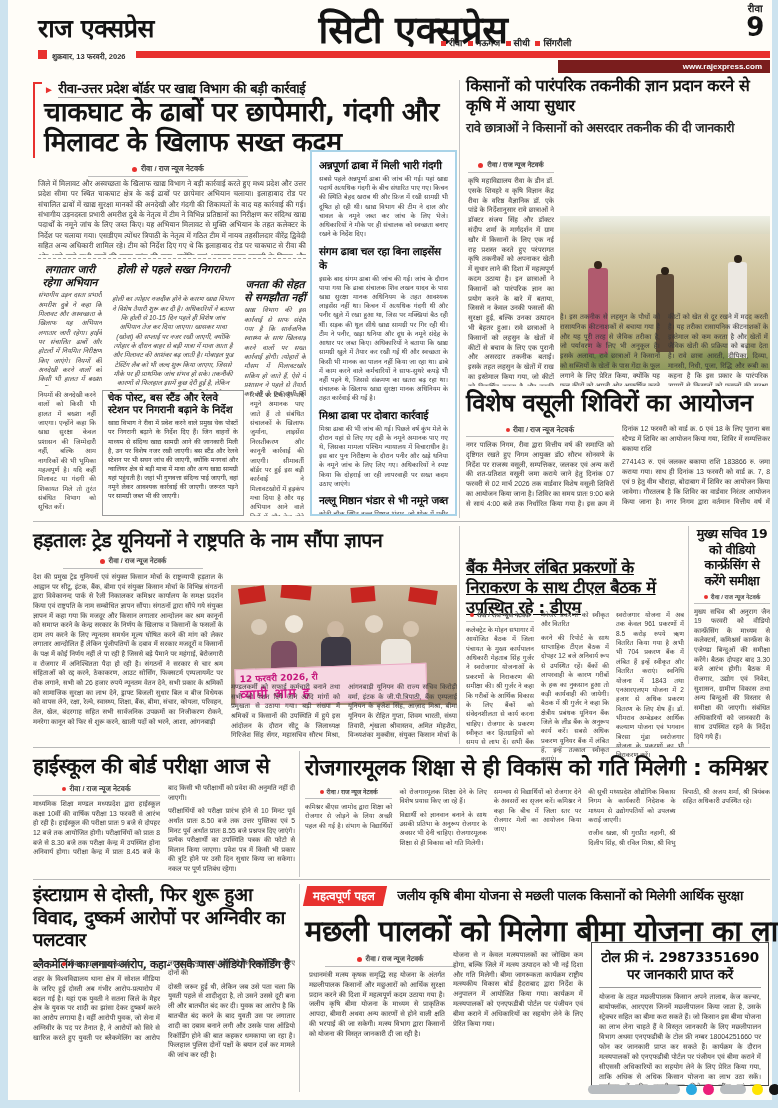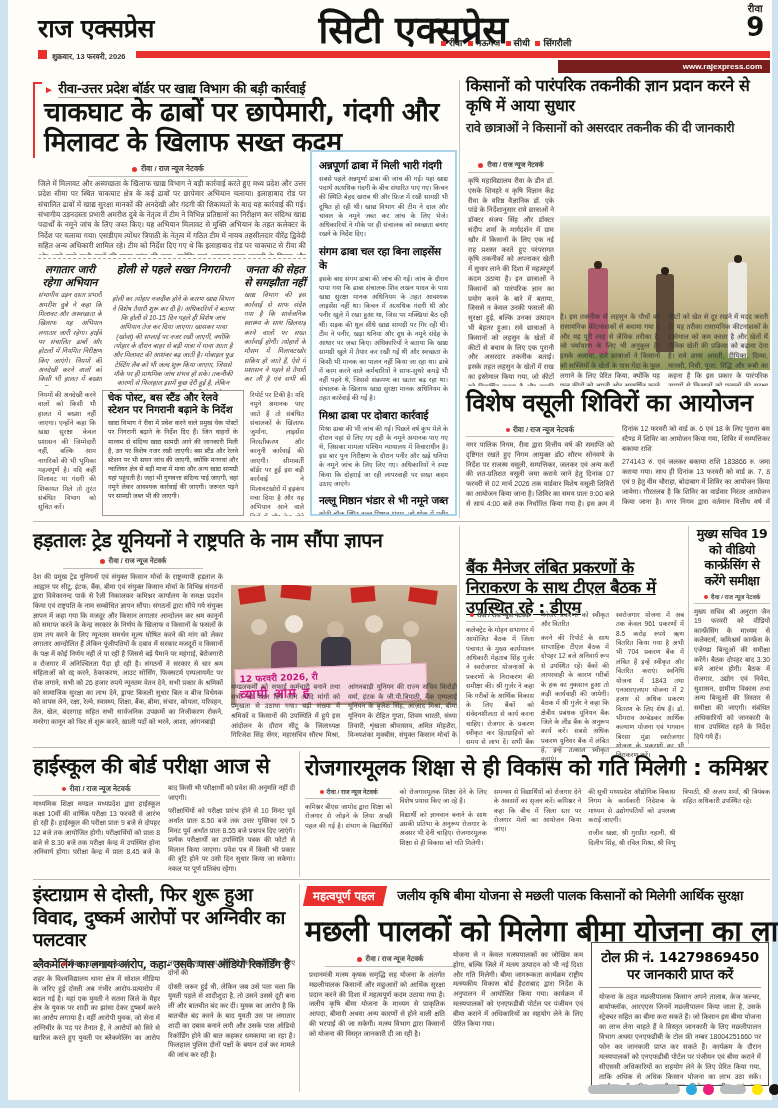--- a/index.html
+++ b/index.html
@@ -90,21 +90,21 @@
 
     <div class="abs" style="left:5px;top:180px;width:268px;height:128px;border-top:1px dashed #a0a0a0;padding-top:4px;display:flex;gap:6px;box-sizing:border-box;font-style:italic;">
       <div style="width:64px;">
         <div class="boxhead" style="font-size:10.5px;line-height:1.2;margin-bottom:2px;">लगातार जारी रहेगा अभियान</div>
         <div class="body-txt" style="font-size:6.6px;height:96px;">संभागीय उड़न दस्ता प्रभारी अमरीश दुबे ने कहा कि मिलावट और अस्वच्छता के खिलाफ यह अभियान लगातार जारी रहेगा। हाईवे पर संचालित ढाबों और होटलों में नियमित निरीक्षण किए जाएंगे। नियमों की अनदेखी करने वालों को किसी भी हालत में बख्शा नहीं जाएगा।</div>
       </div>
       <div style="width:130px;text-align:center;">
         <div class="boxhead" style="font-size:11px;line-height:1.2;margin-bottom:18px;">होली से पहले सख्त निगरानी</div>
         <div class="body-txt" style="font-size:6.6px;text-align:center;height:100px;padding:0 3px;">होली का त्योहार नजदीक होने के कारण खाद्य विभाग ने विशेष तैयारी शुरू कर दी है। अधिकारियों ने बताया कि होली से 10-15 दिन पहले ही विशेष जांच अभियान तेज कर दिया जाएगा। खासकर मावा (खोवा) की सप्लाई पर नजर रखी जाएगी, क्योंकि त्योहार के दौरान बाहर से बड़ी मात्रा में मावा आता है और मिलावट की आशंका बढ़ जाती है। मोबाइल फूड टेस्टिंग लैब को भी जल्द शुरू किया जाएगा, जिससे मौके पर ही प्राथमिक जांच संभव हो सके। तकनीकी कारणों से फिलहाल इसमें कुछ देरी हुई है, लेकिन विभाग ने आश्वासन दिया है कि होली से पहले यह पूरी तरह सक्रिय हो जाएगी।</div>
       </div>
-      <div style="width:62px;">
+      <div style="width:62px;margin-top:15px;">
         <div class="boxhead" style="font-size:10.5px;line-height:1.2;margin-bottom:2px;">जनता की सेहत से समझौता नहीं</div>
         <div class="body-txt" style="font-size:6.6px;height:96px;">खाद्य विभाग की इस कार्रवाई से साफ संदेश गया है कि सार्वजनिक स्वास्थ्य के साथ खिलवाड़ करने वालों पर सख्त कार्रवाई होगी। त्योहारों के मौसम में मिलावटखोर सक्रिय हो जाते हैं, ऐसे में प्रशासन ने पहले से तैयारी कर ली है एवं सभी की नजर इस</div>
       </div>
     </div>
 
     <div class="abs" style="left:5px;top:312px;width:268px;height:126px;display:flex;gap:6px;">
       <div class="body-txt" style="width:58px;font-size:6.6px;height:126px;">नियमों की अनदेखी करने वालों को किसी भी हालत में बख्शा नहीं जाएगा। एन्होंने कहा कि खाद्य सुरक्षा केवल प्रशासन की जिम्मेदारी नहीं, बल्कि आम नागरिकों की भी भूमिका महत्वपूर्ण है। यदि कहीं मिलावट या गंदगी की शिकायत मिले तो तुरंत संबंधित विभाग को सूचित करें।</div>
       <div style="width:142px;border:1px solid #9a9a9a;padding:1px 5px;box-sizing:border-box;background:#fefdf9;">
         <div class="boxhead" style="font-size:10px;line-height:1.22;text-align:left;margin-bottom:2px;">चेक पोस्ट, बस स्टैंड और रेलवे स्टेशन पर निगरानी बढ़ाने के निर्देश</div>
         <div class="body-txt" style="font-size:6.4px;height:86px;">खाद्य विभाग ने रीवा में प्रवेश करने वाले प्रमुख चेक पोस्टों पर निगरानी बढ़ाने के निर्देश दिए हैं। जिन वाहनों के माध्यम से संदिग्ध खाद्य सामग्री आने की जानकारी मिली है, उन पर विशेष नजर रखी जाएगी। बस स्टैंड और रेलवे स्टेशन पर भी सघन जांच की जाएगी, क्योंकि मनगवां और ग्वालियर क्षेत्र से बड़ी मात्रा में मावा और अन्य खाद्य सामग्री यहां पहुंचती है। जहां भी गुणवत्ता संदिग्ध पाई जाएगी, वहां नमूने लेकर आवश्यक कार्रवाई की जाएगी। जरूरत पड़ने पर सामग्री जब्त भी की जाएगी।</div>
@@ -257,21 +257,21 @@
   <div class="abs" style="left:297px;top:884px;width:465px;height:210px;">
     <div class="abs" style="left:0;top:2px;white-space:nowrap;">
       <span class="tag"><span>महत्वपूर्ण पहल</span></span>
       <span class="hl" style="font-size:13px;margin-left:8px;">जलीय कृषि बीमा योजना से मछली पालक किसानों को मिलेगी आर्थिक सुरक्षा</span>
     </div>
     <div class="abs hl" style="left:0;top:26px;width:465px;font-size:29px;white-space:nowrap;">मछली पालकों को मिलेगा बीमा योजना का लाभ</div>
     <div class="abs byline" style="left:20px;top:70px;width:130px;font-size:7px;"><span class="dot"></span><span>रीवा / राज न्यूज नेटवर्क</span></div>
     <div class="abs body-txt" style="left:4px;top:86px;width:136px;height:120px;font-size:6.9px;">प्रधानमंत्री मत्स्य कृषक समृद्धि सह योजना के अंतर्गत मछलीपालक किसानों और मछुआरों को आर्थिक सुरक्षा प्रदान करने की दिशा में महत्वपूर्ण कदम उठाया गया है। जलीय कृषि बीमा योजना के माध्यम से प्राकृतिक आपदा, बीमारी अथवा अन्य कारणों से होने वाली क्षति की भरपाई की जा सकेगी। मत्स्य विभाग द्वारा किसानों को योजना की विस्तृत जानकारी दी जा रही है।</div>
     <div class="abs body-txt" style="left:148px;top:66px;width:130px;height:140px;font-size:6.9px;">योजना से न केवल मत्स्यपालकों का जोखिम कम होगा, बल्कि जिले में मत्स्य उत्पादन को भी नई दिशा और गति मिलेगी। बीमा जागरूकता कार्यक्रम राष्ट्रीय मत्स्यकीय विकास बोर्ड हैदराबाद द्वारा निर्देश के अनुपालन में आयोजित किया गया। कार्यक्रम में मत्स्यपालकों को एनएफडीबी पोर्टल पर पंजीयन एवं बीमा कराने में अधिकारियों का सहयोग लेने के लिए प्रेरित किया गया।</div>
     <div class="abs tollbox" style="left:286px;top:58px;width:178px;height:144px;box-sizing:border-box;overflow:hidden;">
-      <div class="th">टोल फ्री नं. 14279869450 पर जानकारी प्राप्त करें</div>
+      <div class="th">टोल फ्री नं. 29873351690 पर जानकारी प्राप्त करें</div>
       <div class="tt">योजना के तहत मछलीपालक किसान अपने तालाब, केज कल्चर, बायोफ्लॉक, आरएएस जिनमें मछलीपालन किया जाता है, उसके स्ट्रेक्चर सहित का बीमा करा सकते हैं। जो किसान इस बीमा योजना का लाभ लेना चाहते हैं वे विस्तृत जानकारी के लिए मछलीपालन विभाग अथवा एनएफडीबी के टोल फ्री नम्बर 18004251660 पर फोन कर जानकारी प्राप्त कर सकते हैं। कार्यक्रम के दौरान मत्स्यपालकों को एनएफडीबी पोर्टल पर पंजीयन एवं बीमा कराने में सीएससी अधिकारियों का सहयोग लेने के लिए प्रेरित किया गया, ताकि अधिक से अधिक किसान योजना का लाभ उठा सकें। कार्यक्रम में वरिष्ठ मछलीपालक विशेषकर झींगा एवं उच्च मछलीपालन से जुड़े अनुभवी किसान स्टाफ, सीएससी अधिकारियों की उपस्थिति रही।</div>
     </div>
   </div>
 
   <div class="printbar" style="left:580px;top:1084px;">
     <div class="pill" style="width:92px;"></div>
     <div class="d" style="background:#2aa9e0;"></div>
     <div class="d" style="background:#ec1e79;"></div>
     <div class="pill" style="width:26px;"></div>
     <div class="d" style="background:#ffe400;"></div>

